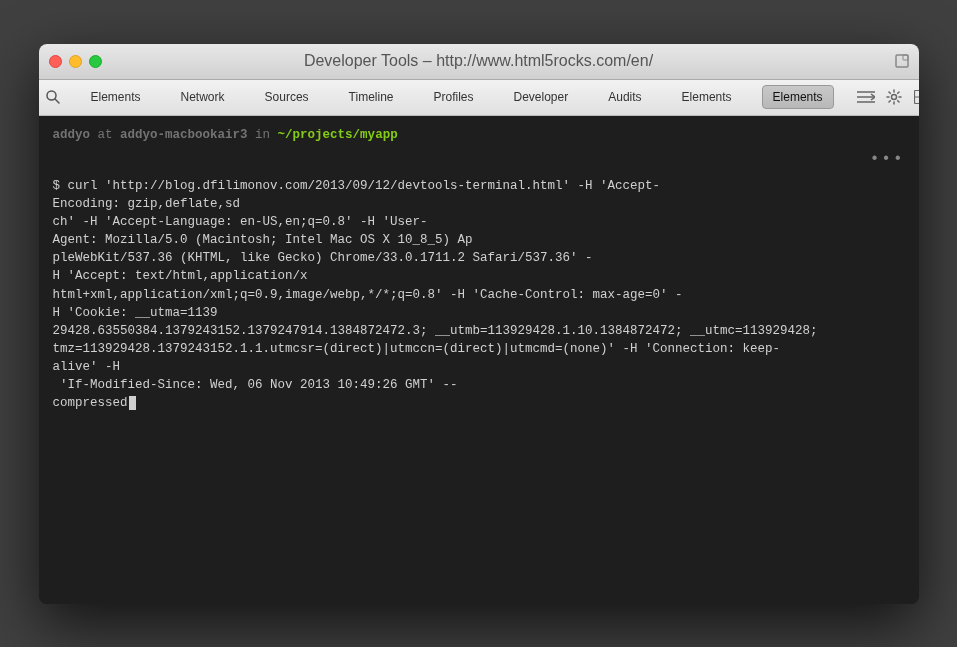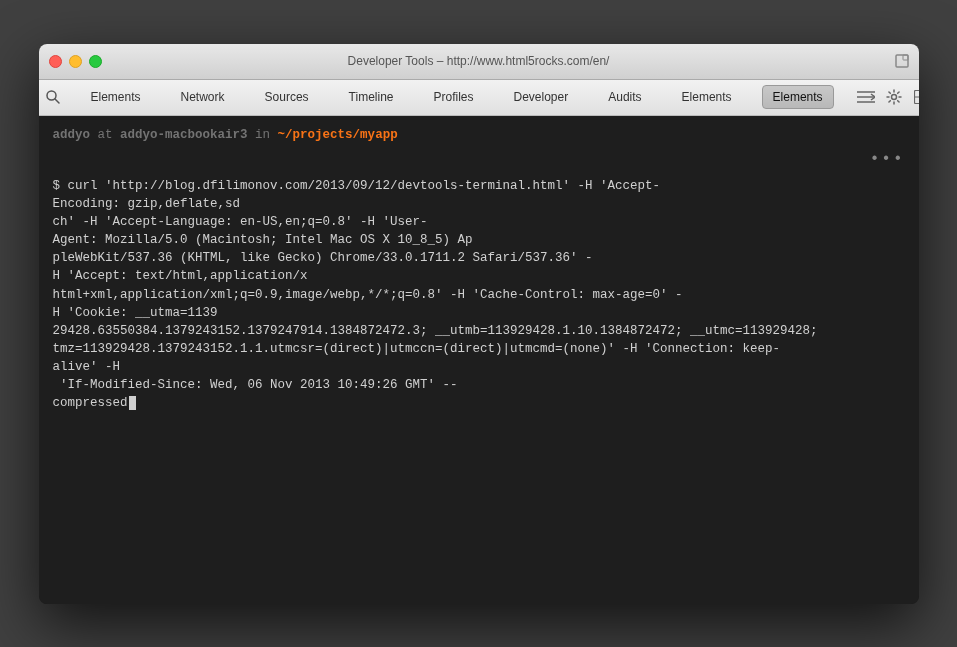--- a/index.html
+++ b/index.html
@@ -50,21 +50,21 @@
     }
 
     .traffic-light.close { background: #ff5f57; border: 1px solid #e0443e; }
     .traffic-light.minimize { background: #ffbd2e; border: 1px solid #dfa123; }
     .traffic-light.maximize { background: #28c940; border: 1px solid #1aab29; }
 
     .title {
       position: absolute;
       left: 50%;
       transform: translateX(-50%);
-      font-size: 12px;
+      font-size: 16px;
       color: #555;
       white-space: nowrap;
     }
 
     .expand-icon {
       position: absolute;
       right: 10px;
       top: 50%;
       transform: translateY(-50%);
       width: 14px;
@@ -144,21 +144,21 @@
     .prompt-line {
       margin-bottom: 2px;
     }
 
     .user-host {
       color: #737373;
       font-weight: bold;
     }
 
     .path {
-      color: #f97316;
+      color: #84cc16;
       font-weight: bold;
     }
 
     .in-text {
       color: #737373;
     }
 
     .dollar {
       color: #d0d0d0;
     }

